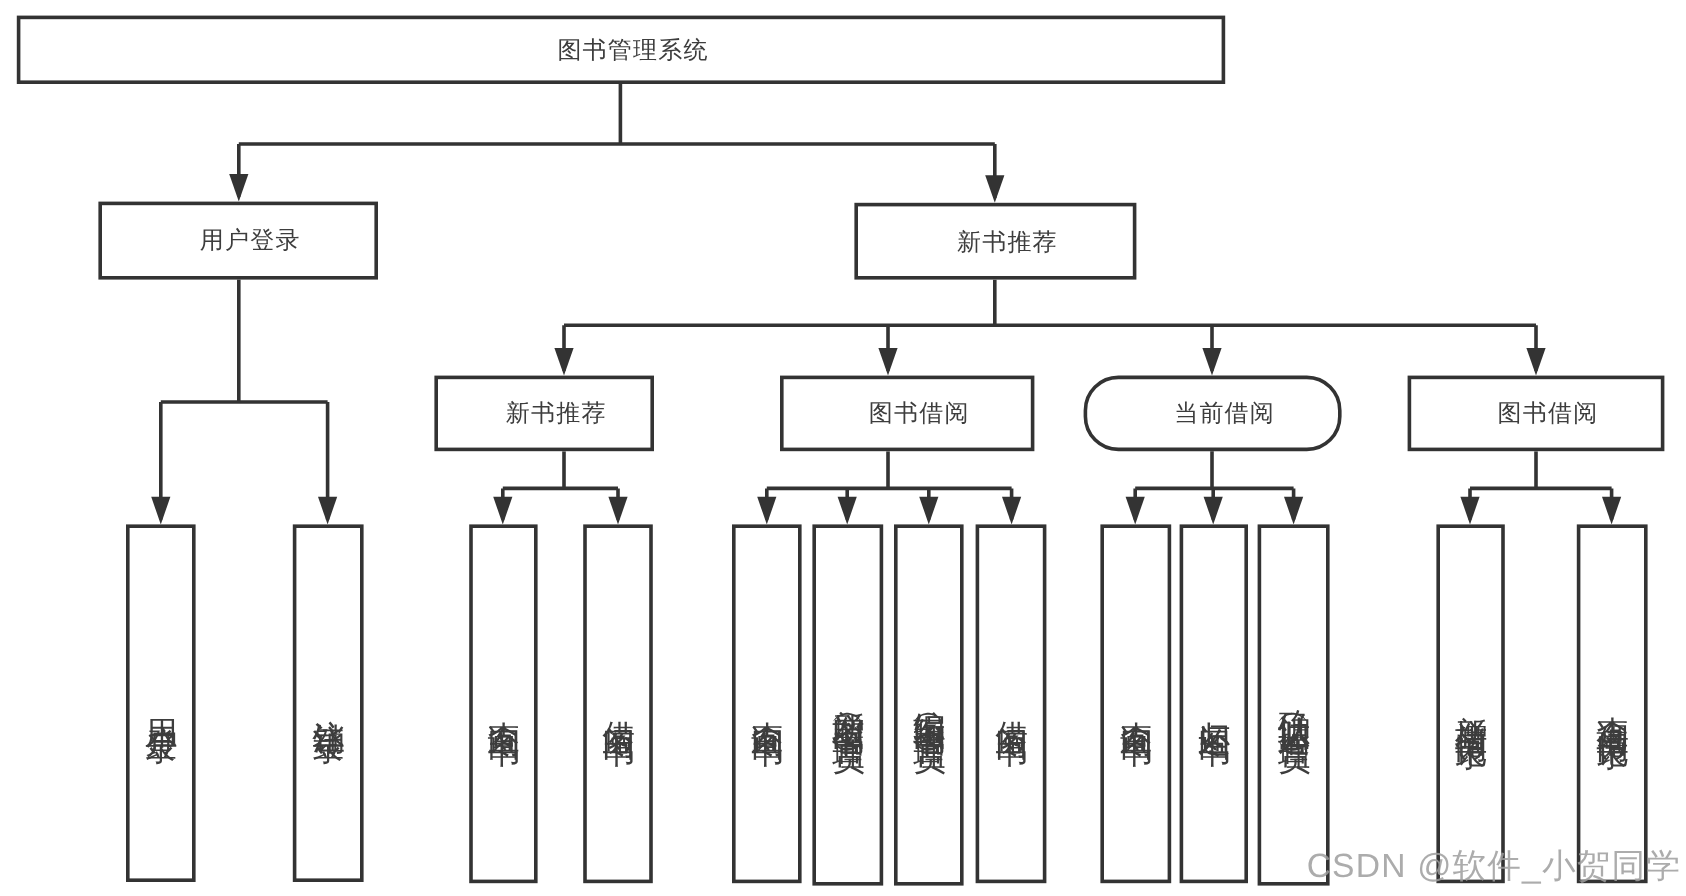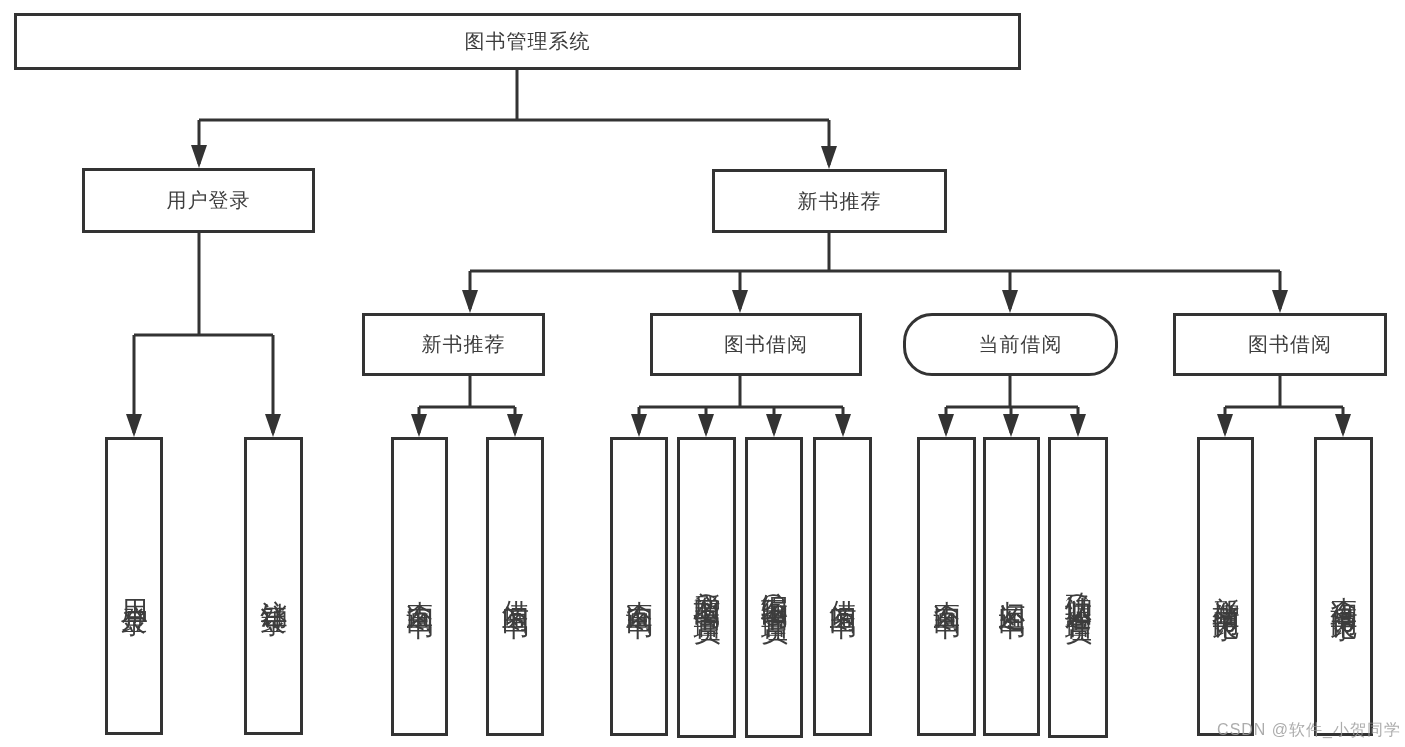--- a/index.html
+++ b/index.html
@@ -41,21 +41,21 @@
     writing-mode: vertical-rl;
     text-orientation: mixed;
     font-size: 27px;
     letter-spacing: 4px;
     line-height: 1;
   }
   .watermark {
     position: absolute;
     right: 4px;
     bottom: 6px;
-    font-size: 16px;
+    font-size: 28px;
     color: rgba(158, 158, 158, 0.85);
     letter-spacing: 1px;
     z-index: 5;
     white-space: nowrap;
   }
 </style>
 </head>
 <body>
 
 <div id="stage">

